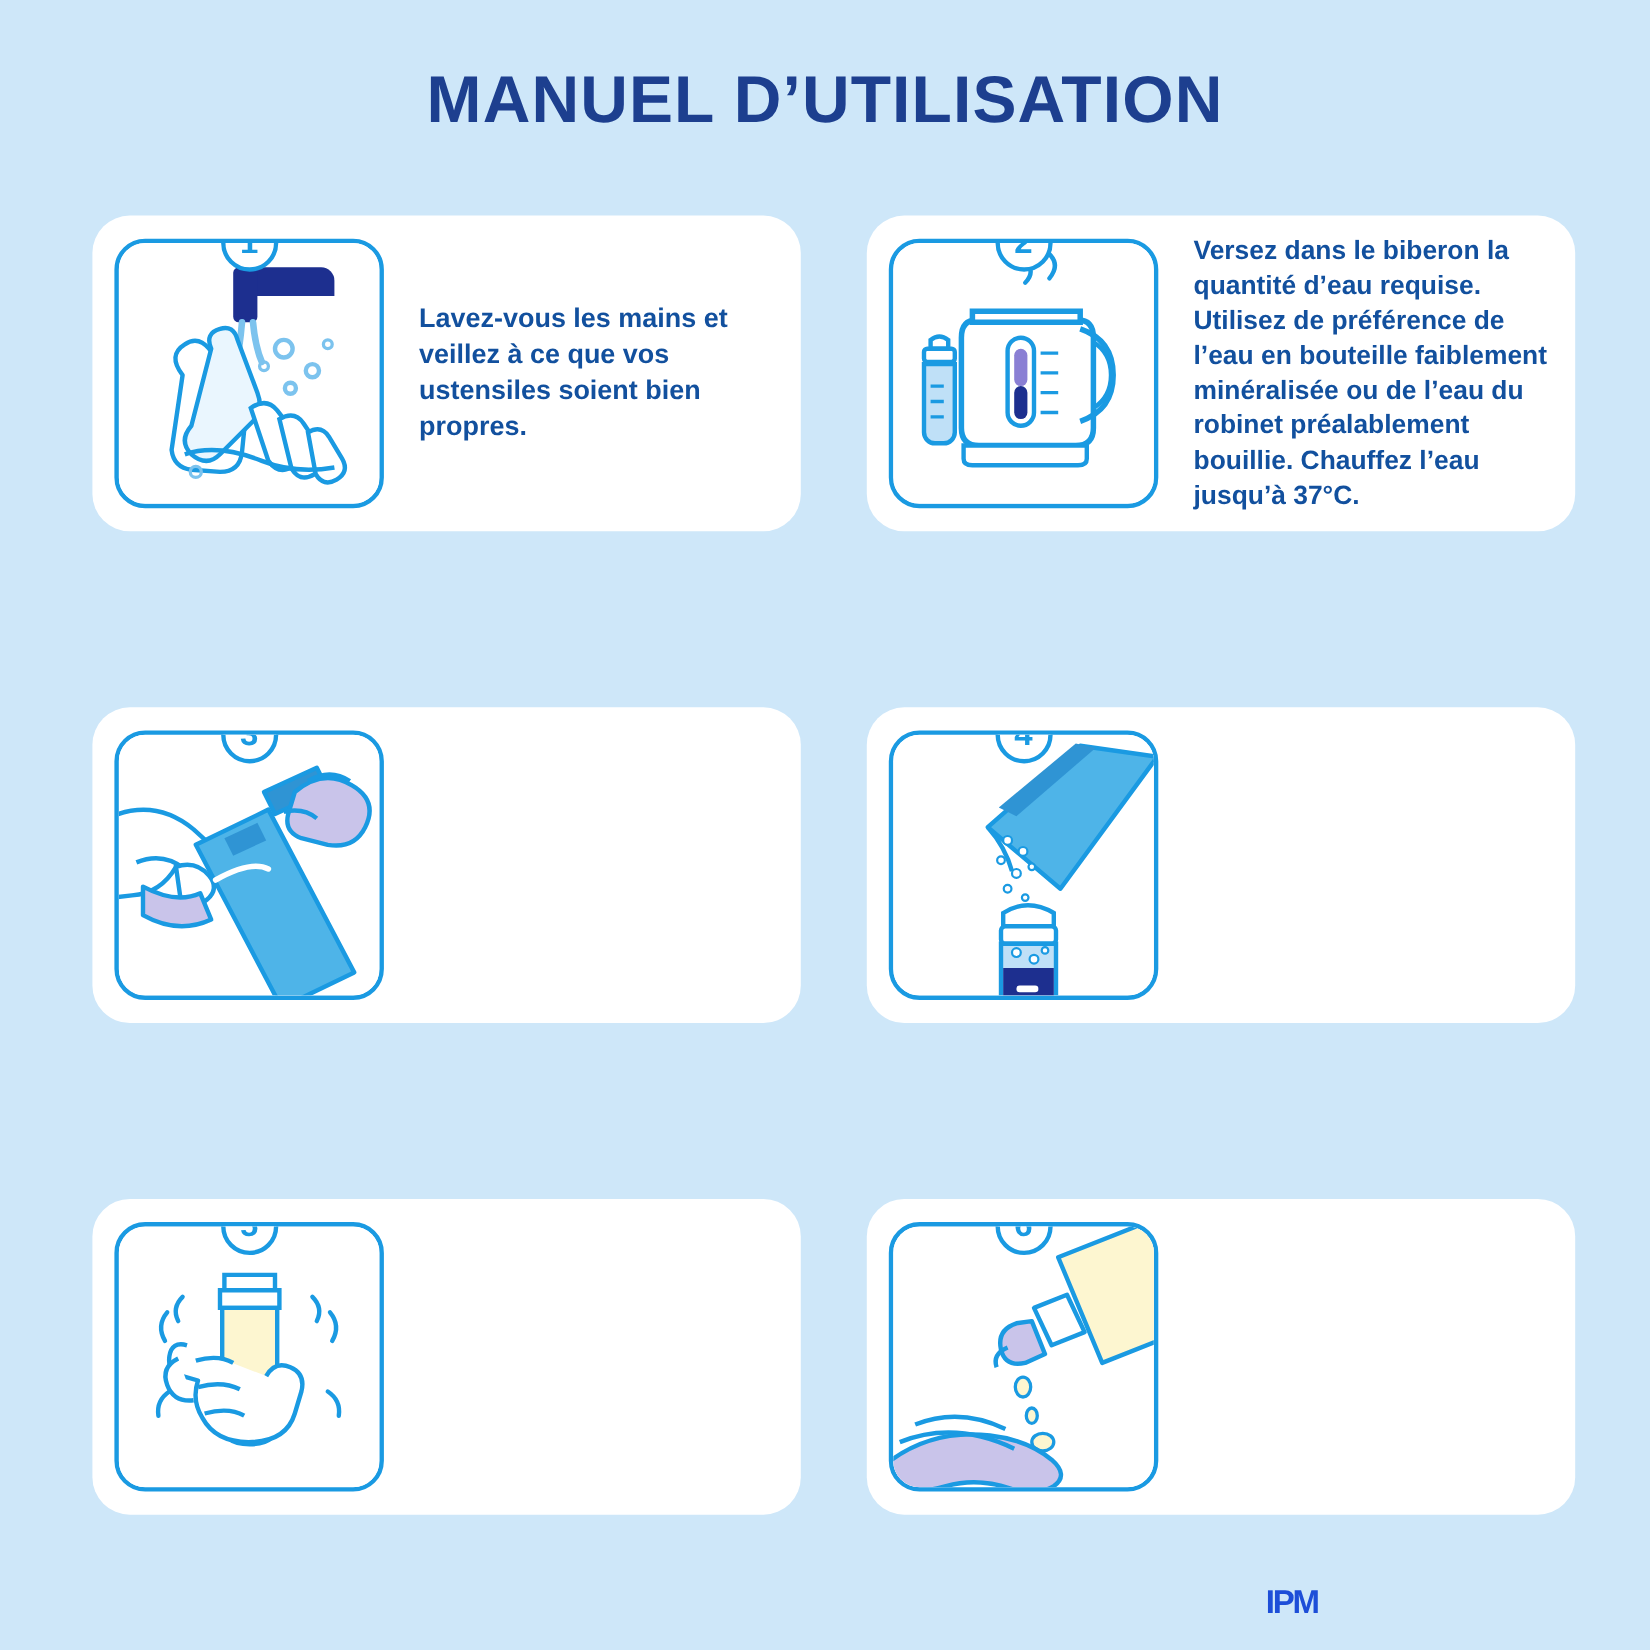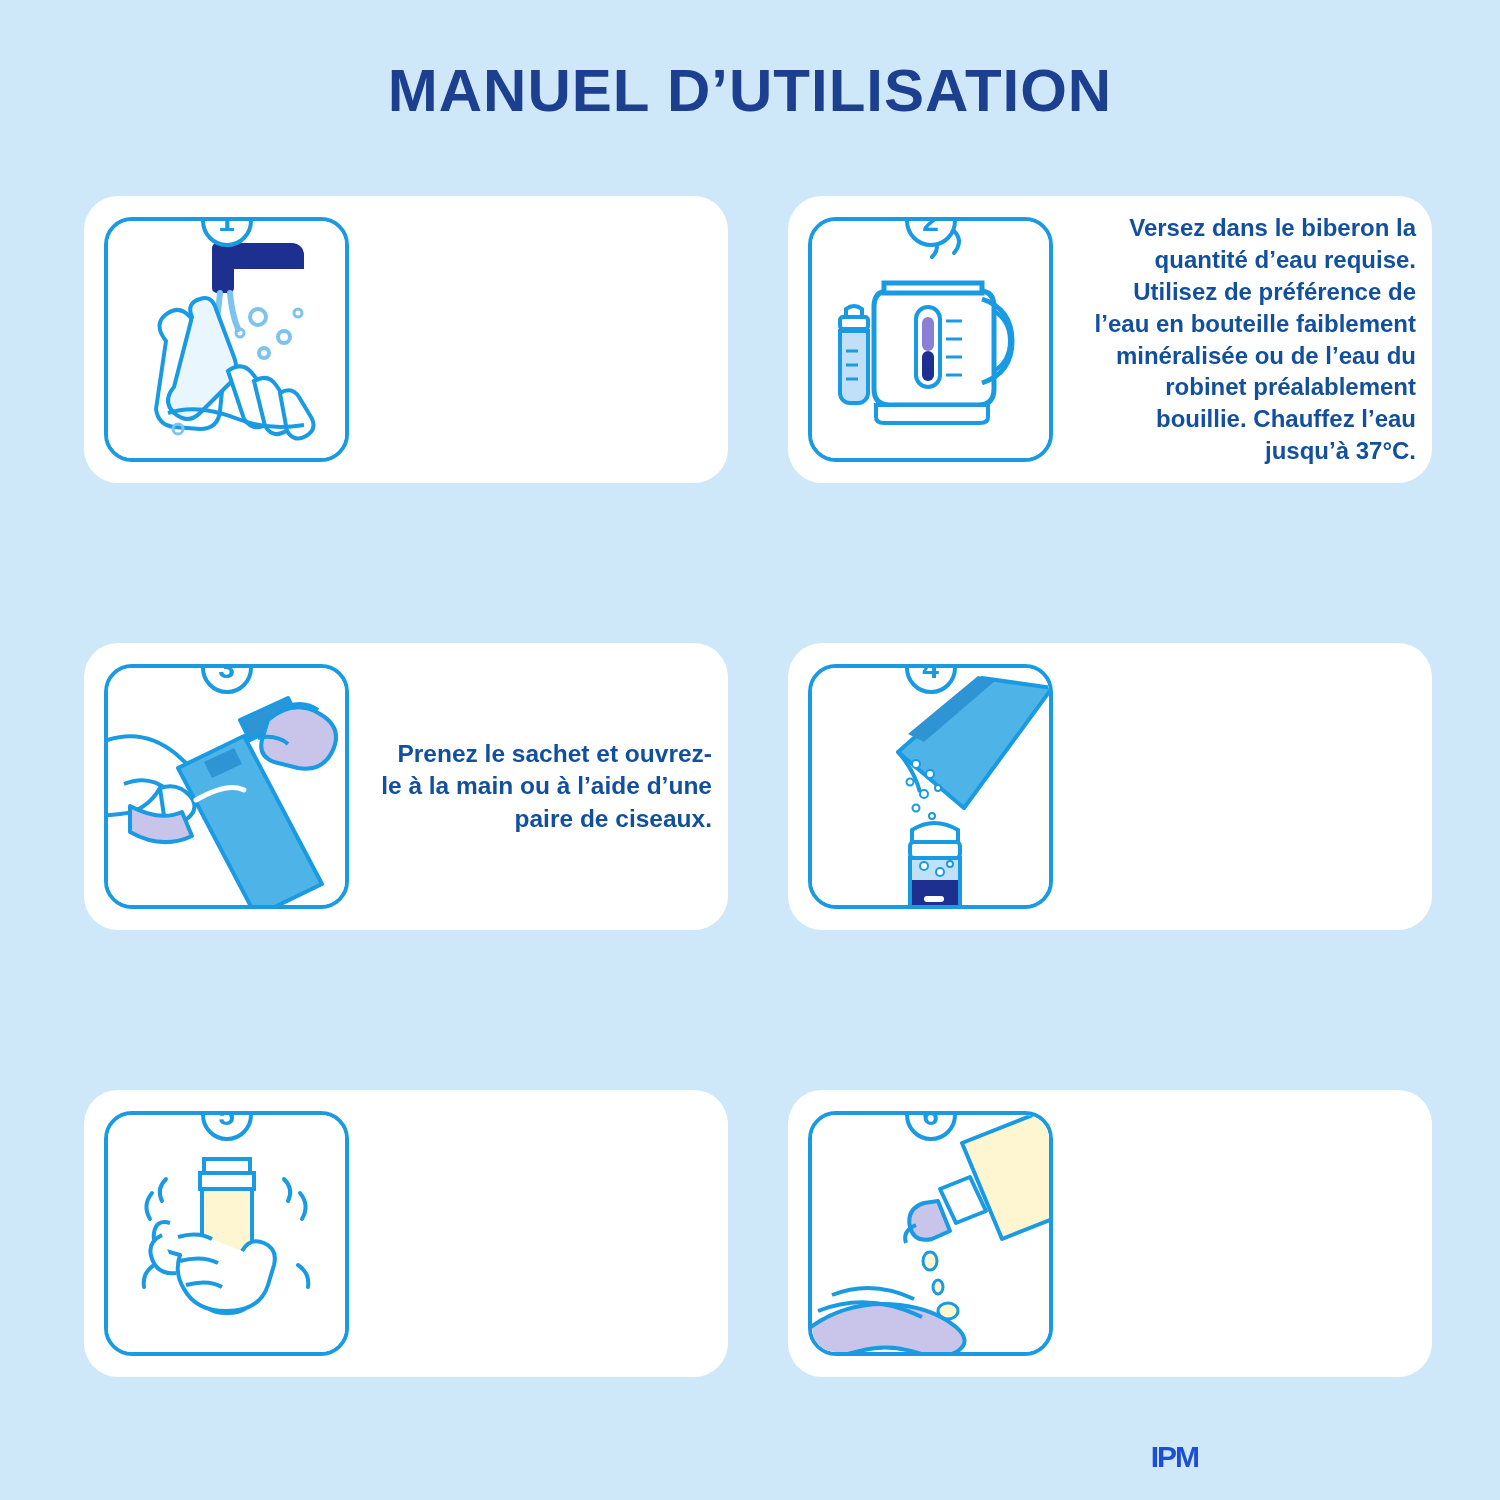--- a/index.html
+++ b/index.html
@@ -83,21 +83,20 @@
     z-index: 5;
   }
   .desc {
     color: #12509e;
     font-size: 24.5px;
     font-weight: bold;
     line-height: 1.33;
     margin-left: 32px;
     margin-right: 16px;
     flex: 1 1 auto;
-    text-align: right;
   }
   .desc.small { font-size: 24px; }
   .watermark {
     position: absolute;
     right: 42px;
     bottom: 26px;
     font-size: 30px;
     font-weight: bold;
     color: #1d4ed8;
     letter-spacing: -2px;
@@ -134,20 +133,21 @@
           <path d="M60 192 q30 -10 70 6 q30 12 66 6" stroke="#1a9ae2" stroke-width="4" fill="none"></path>
 
           <circle cx="150" cy="96" r="8" fill="none" stroke="#7cc3ee" stroke-width="4"></circle>
           <circle cx="176" cy="116" r="6" fill="none" stroke="#7cc3ee" stroke-width="4"></circle>
           <circle cx="156" cy="132" r="5" fill="none" stroke="#7cc3ee" stroke-width="4"></circle>
           <circle cx="190" cy="92" r="4" fill="none" stroke="#7cc3ee" stroke-width="3"></circle>
           <circle cx="132" cy="112" r="4" fill="none" stroke="#7cc3ee" stroke-width="3"></circle>
           <circle cx="70" cy="208" r="5" fill="none" stroke="#7cc3ee" stroke-width="3"></circle>
         </svg>
       </div>
+      <div class="desc">Lavez-vous les mains et veillez à ce que vos ustensiles soient bien propres.</div>
     </div>
 
     <div class="card">
       <div class="illus">
         <div class="badge">2</div>
         <svg width="237" height="237" viewBox="0 0 237 237">
           <rect x="0" y="0" width="237" height="237" fill="#ffffff"></rect>
 
           <path d="M120 36 q10 -10 0 -20" stroke="#1a9ae2" stroke-width="4" fill="none" stroke-linecap="round"></path>
           <path d="M142 32 q10 -12 0 -22" stroke="#1a9ae2" stroke-width="4" fill="none" stroke-linecap="round"></path>
@@ -196,21 +196,20 @@
 
           <path d="M132 52 l48 -22 l10 20 l-48 22 z" fill="#2f94d4" stroke="#1a9ae2" stroke-width="4" stroke-linejoin="round"></path>
 
           <path d="M160 52 q26 -22 52 -6 q24 14 12 38 q-10 20 -34 16 l-24 -6 q-16 -6 -12 -22 z" fill="#c9c4ea" stroke="#1a9ae2" stroke-width="4" stroke-linejoin="round"></path>
           <path d="M172 42 q20 -12 38 0" fill="none" stroke="#1a9ae2" stroke-width="4"></path>
           <path d="M150 70 q18 -4 30 6" fill="none" stroke="#1a9ae2" stroke-width="4"></path>
 
           <path d="M22 138 q30 16 52 6 l10 24 q-30 14 -62 -4 z" fill="#c9c4ea" stroke="#1a9ae2" stroke-width="4" stroke-linejoin="round"></path>
         </svg>
       </div>
-      <div class="desc">Prenez le sachet et ouvrez-le à la main ou à l’aide d’une paire de ciseaux.</div>
     </div>
 
     <div class="card">
       <div class="illus">
         <div class="badge">4</div>
         <svg width="237" height="237" viewBox="0 0 237 237">
           <rect x="0" y="0" width="237" height="237" fill="#ffffff"></rect>
 
           <path d="M86 84 l84 -74 l70 10 l-88 120 z" fill="#4eb4e8" stroke="#1a9ae2" stroke-width="4" stroke-linejoin="round"></path>
           <path d="M96 66 l70 -58 l18 4 l-72 62 z" fill="#2f94d4"></path>

